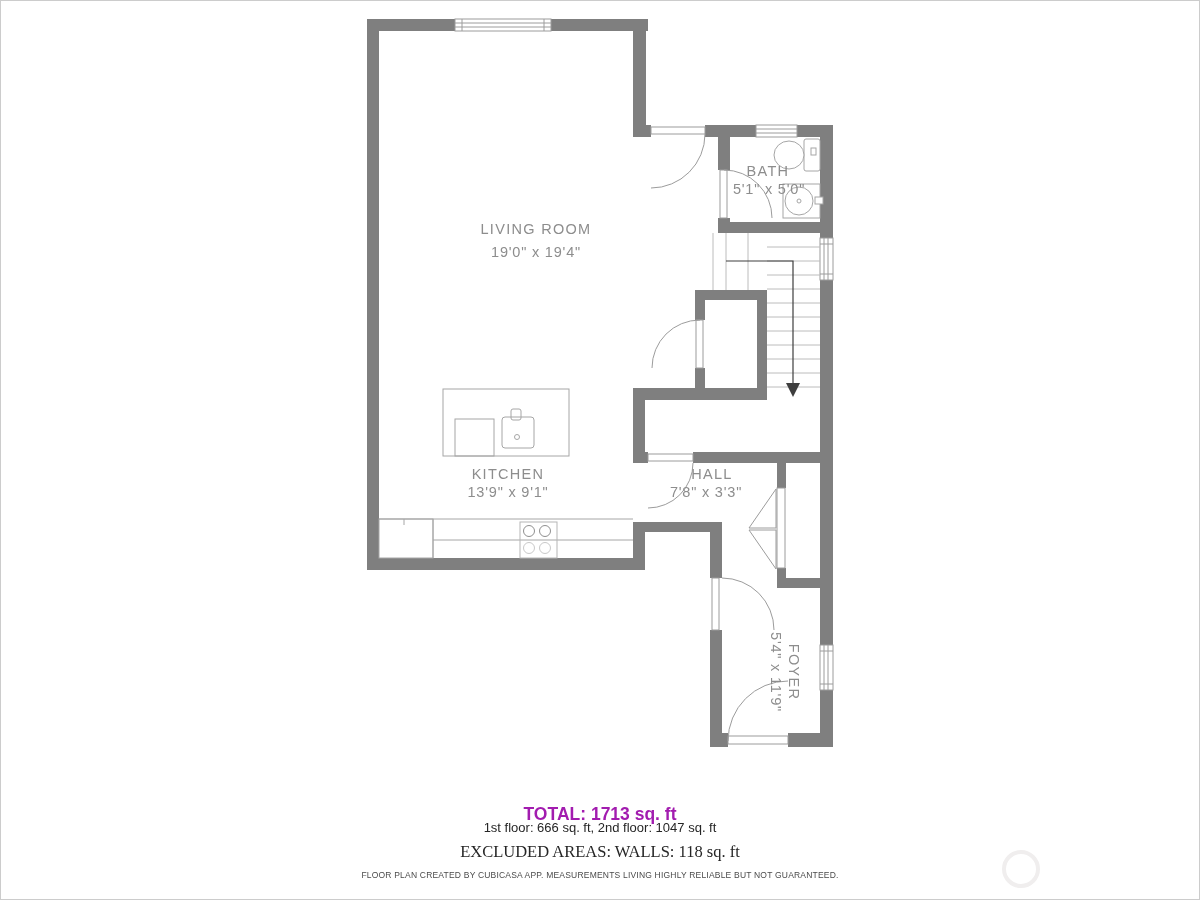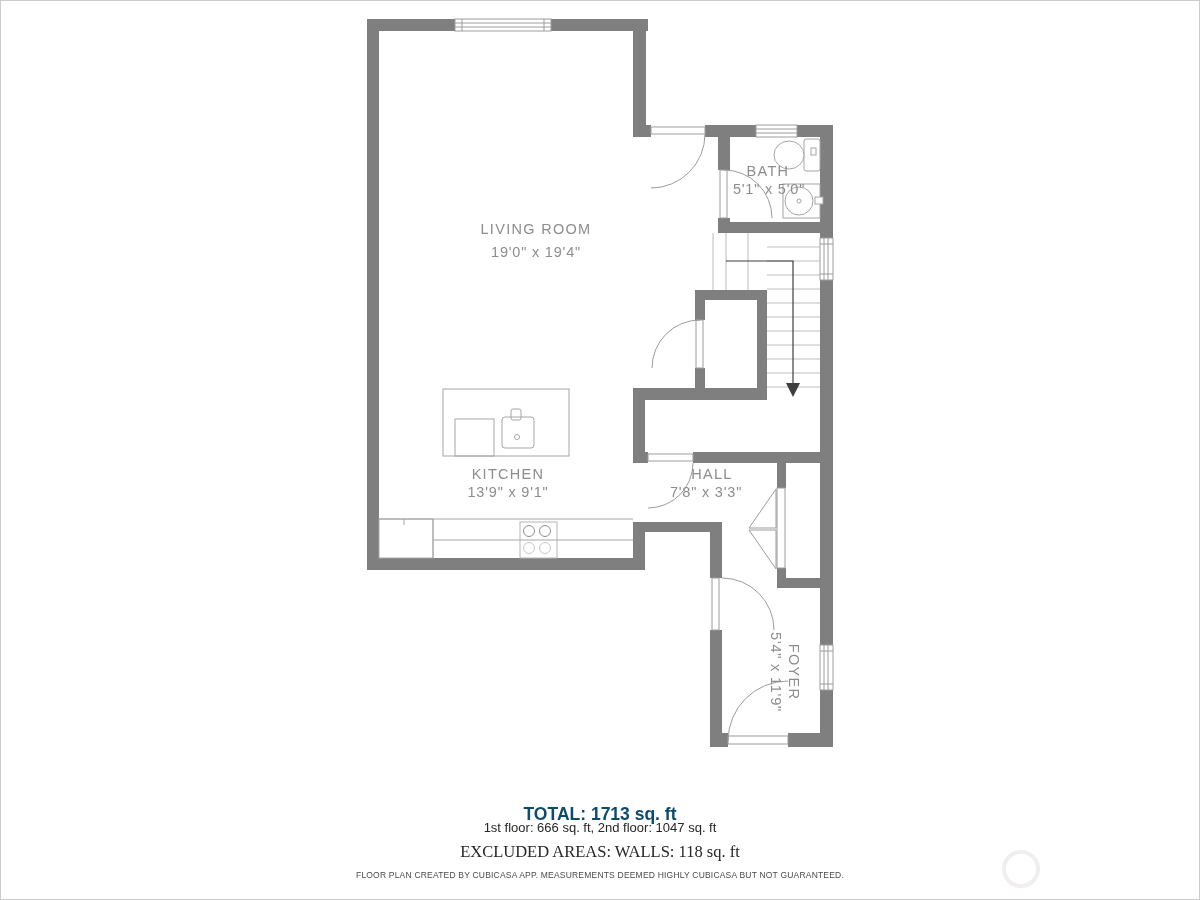--- a/index.html
+++ b/index.html
@@ -1,21 +1,21 @@
 <!DOCTYPE html>
 <html><head>
 <meta charset="utf-8">
 <style>
   html,body{margin:0;padding:0;background:#ffffff;}
   .page{position:relative;width:1200px;height:900px;background:#fff;overflow:hidden;
         font-family:"Liberation Sans", sans-serif;}
   .frame{position:absolute;inset:0;border:1px solid #cccccc;pointer-events:none;}
   .plan-svg{position:absolute;left:0;top:0;}
   .summary{position:absolute;left:0;width:1200px;text-align:center;color:#262626;}
-  .summary-total{top:804px;font-size:17.5px;font-weight:bold;color:#0c4a6e;text-align:center;}
+  .summary-total{top:804px;font-size:17.5px;font-weight:bold;color:#a21caf;text-align:center;}
   .summary-floors{top:820px;font-size:13px;}
   .summary-excluded{top:842px;font-size:16.5px;font-family:Liberation Serif, serif;}
   .caption{position:absolute;left:0;top:870px;width:1200px;text-align:center;
            font-size:8.5px;color:#4a4a4a;letter-spacing:.2px;}
   .watermark{position:absolute;left:1002px;top:850px;width:30px;height:30px;
              border:4px solid #f0eeee;border-radius:50%;}
   text{font-family:"Liberation Sans", sans-serif;fill:#8d8d8d;}
   .room-name{font-size:14.5px;letter-spacing:1.3px;}
   .room-dims{font-size:14.5px;letter-spacing:.8px;}
 </style>
@@ -205,16 +205,16 @@
       <g transform="translate(786,672) rotate(90)">
         <text class="room-name" x="0" y="-3">FOYER</text>
         <text class="room-dims" x="0" y="15">5'4" x 11'9"</text>
       </g>
     </g>
   </svg>
 
   <div class="summary summary-total">TOTAL: 1713 sq. ft</div>
   <div class="summary summary-floors">1st floor: 666 sq. ft, 2nd floor: 1047 sq. ft</div>
   <div class="summary summary-excluded">EXCLUDED AREAS: WALLS: 118 sq. ft</div>
-  <div class="caption">FLOOR PLAN CREATED BY CUBICASA APP. MEASUREMENTS DEEMED HIGHLY CUBICASA BUT NOT GUARANTEED.</div>
+  <div class="caption">FLOOR PLAN CREATED BY CUBICASA APP. MEASUREMENTS LIVING HIGHLY RELIABLE BUT NOT GUARANTEED.</div>
 
   <div class="watermark"></div>
 </div>
 
 </body></html>

